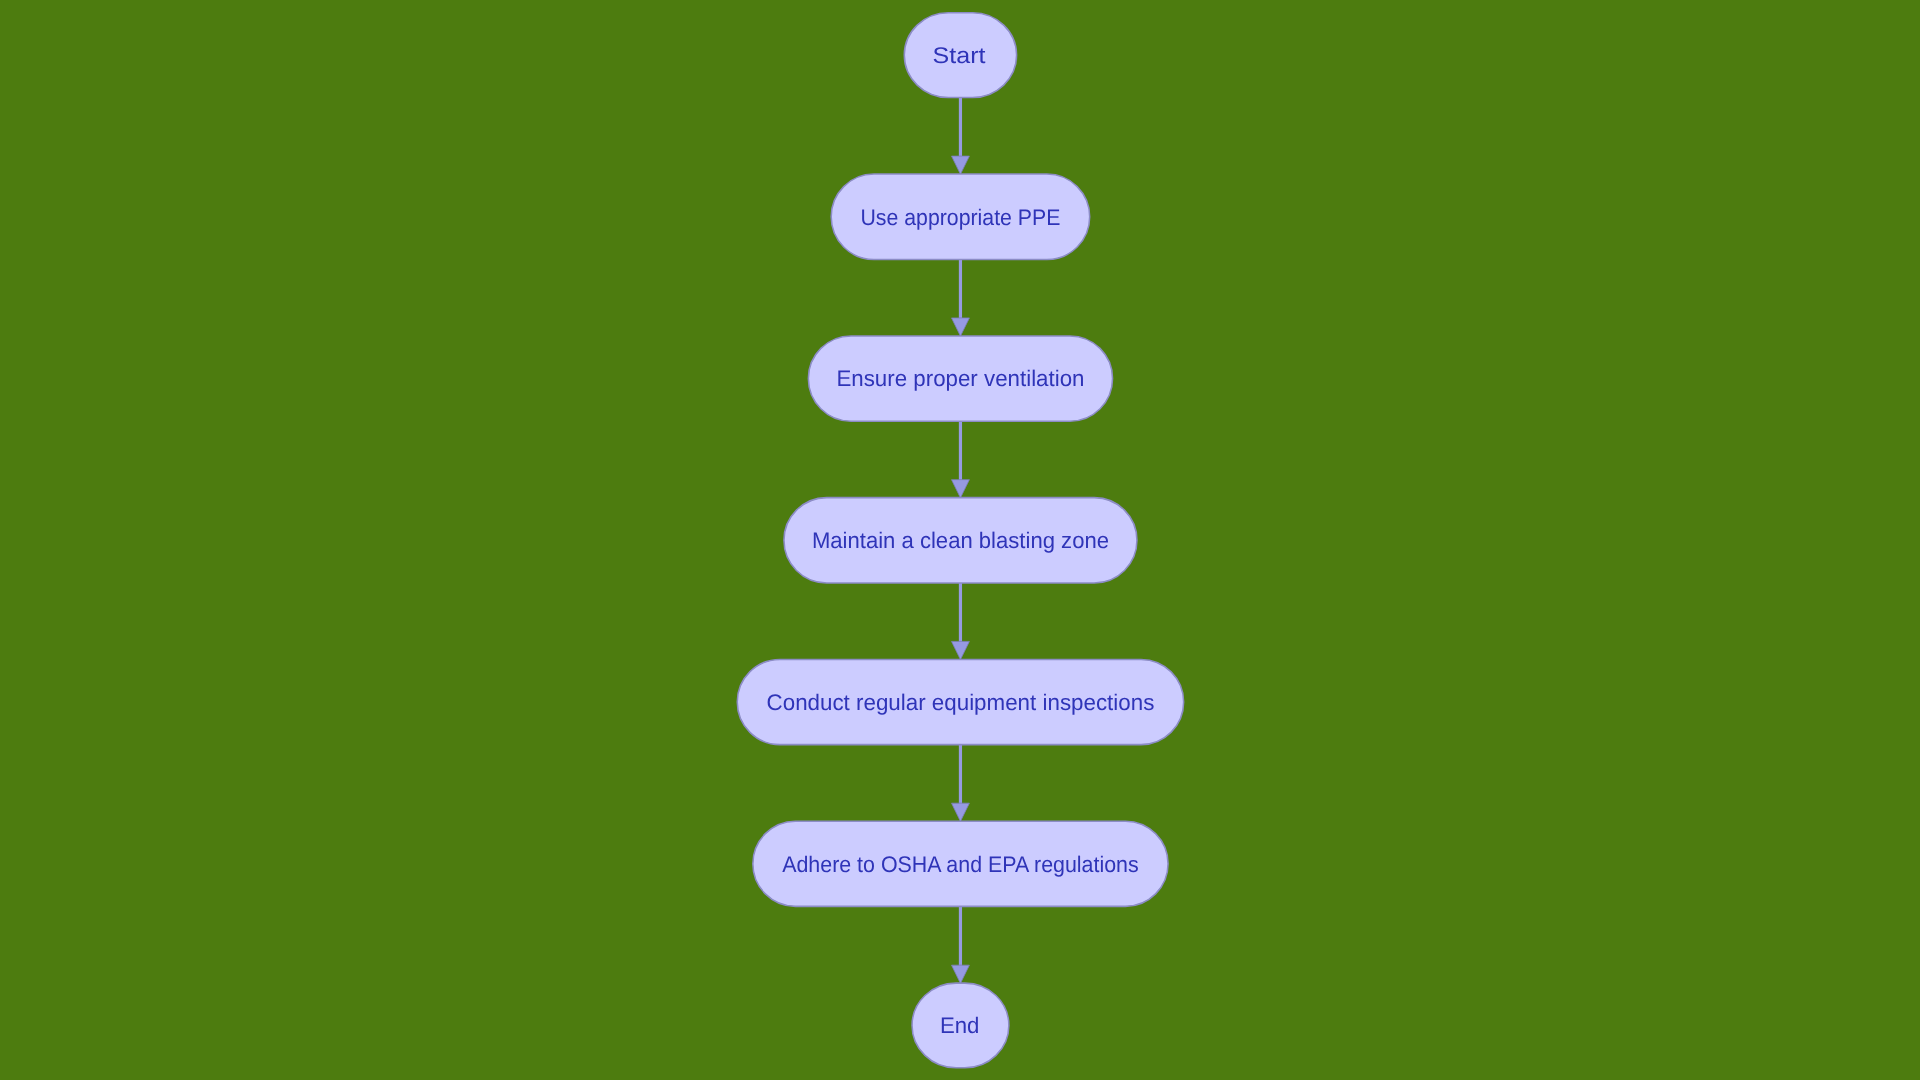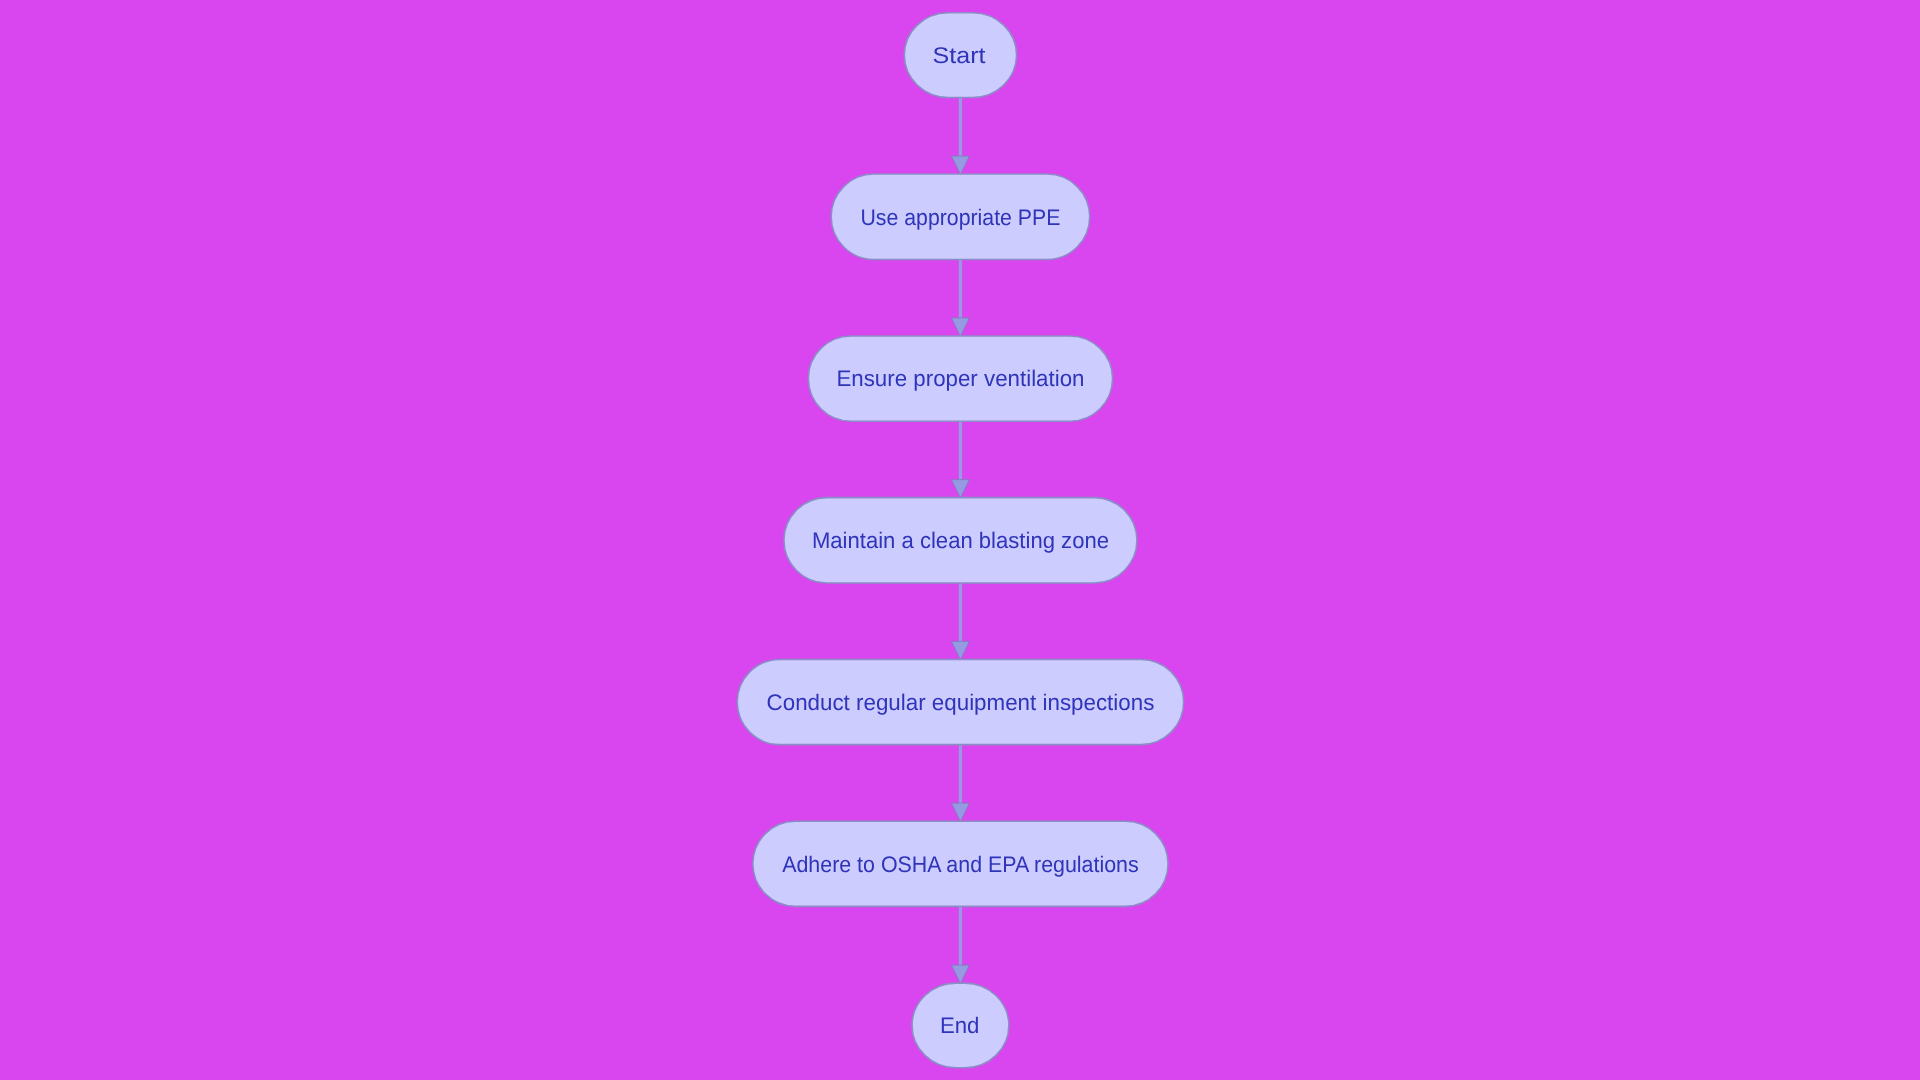--- a/index.html
+++ b/index.html
@@ -8,21 +8,21 @@
     padding: 0;
     width: 1920px;
     height: 1080px;
     overflow: hidden;
     background: #ffffff;
   }
   #flow-root {
     position: relative;
     width: 1920px;
     height: 1080px;
-    background: #d946ef;
+    background: #4d7c0f;
     text-align: right;
   }
   svg#flow-svg {
     position: absolute;
     top: 0;
     left: 0;
     width: 1920px;
     height: 1080px;
     display: block;
   }

